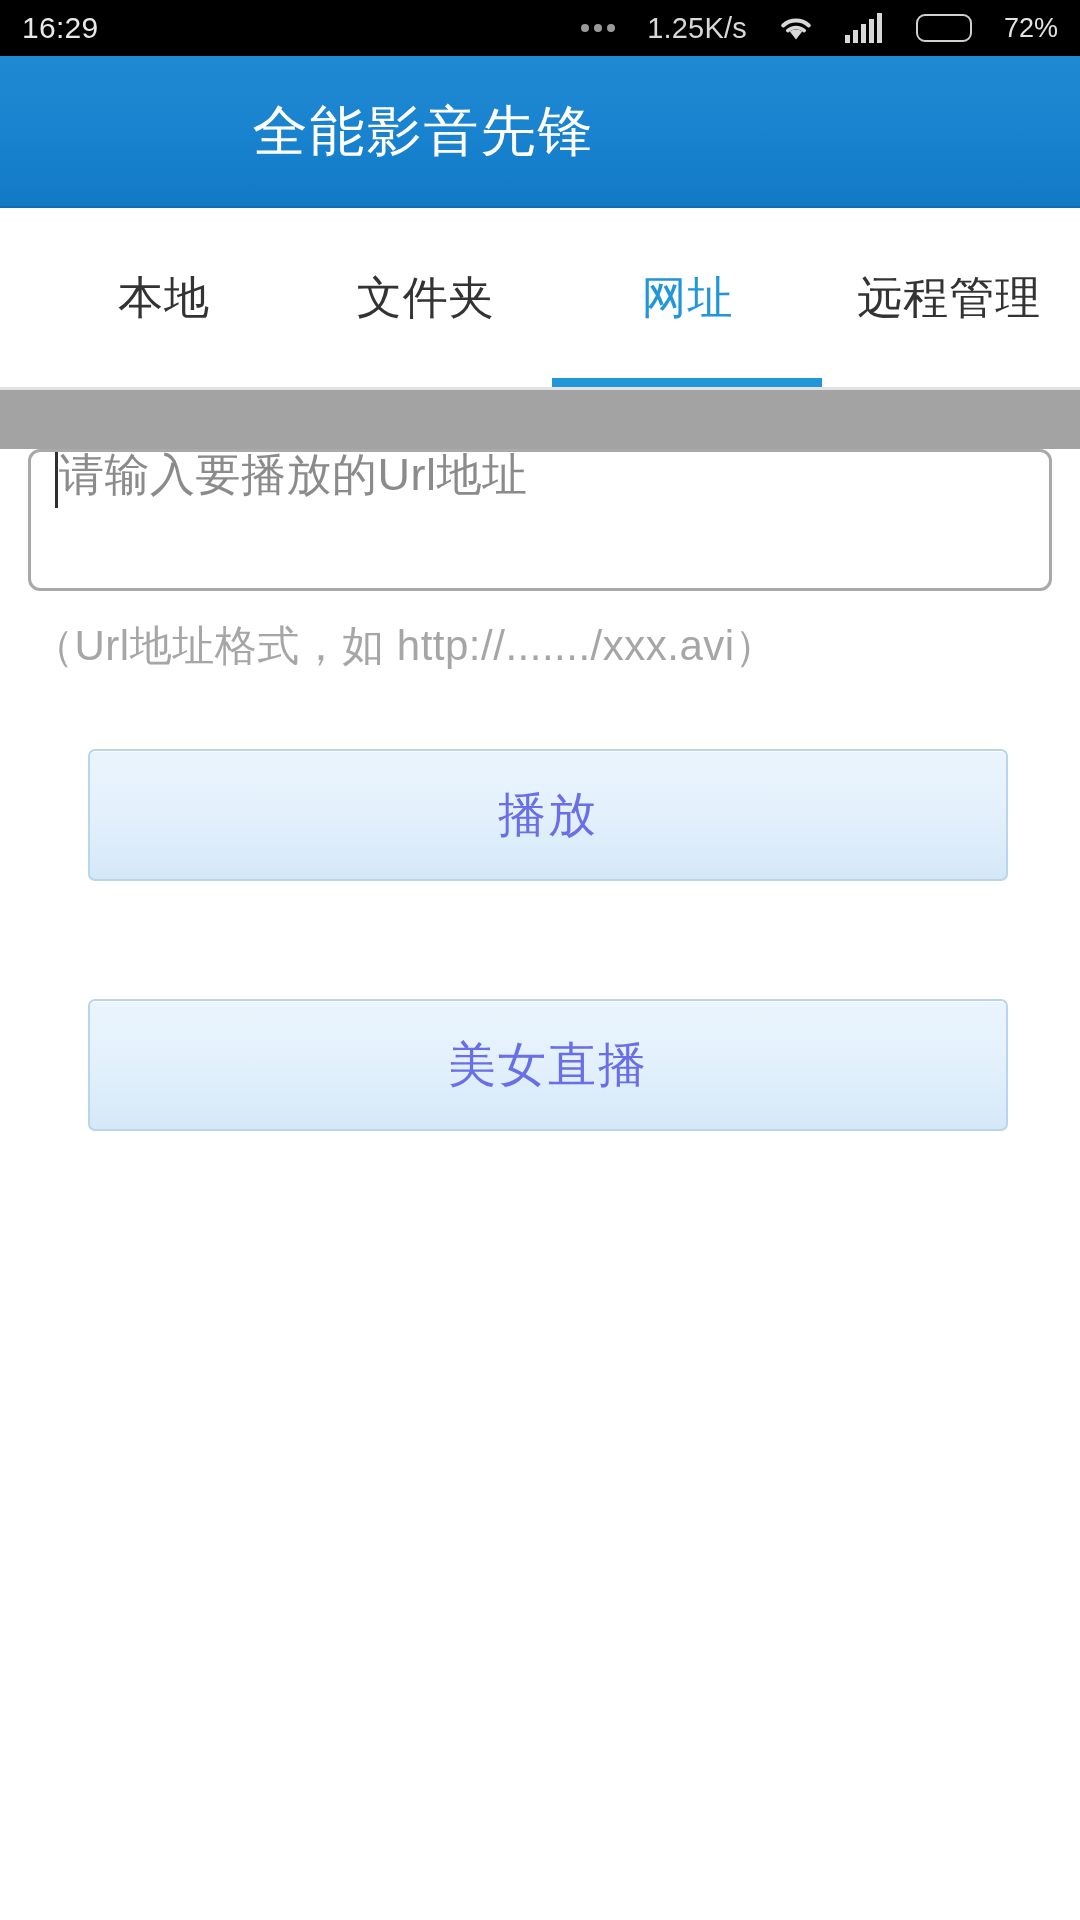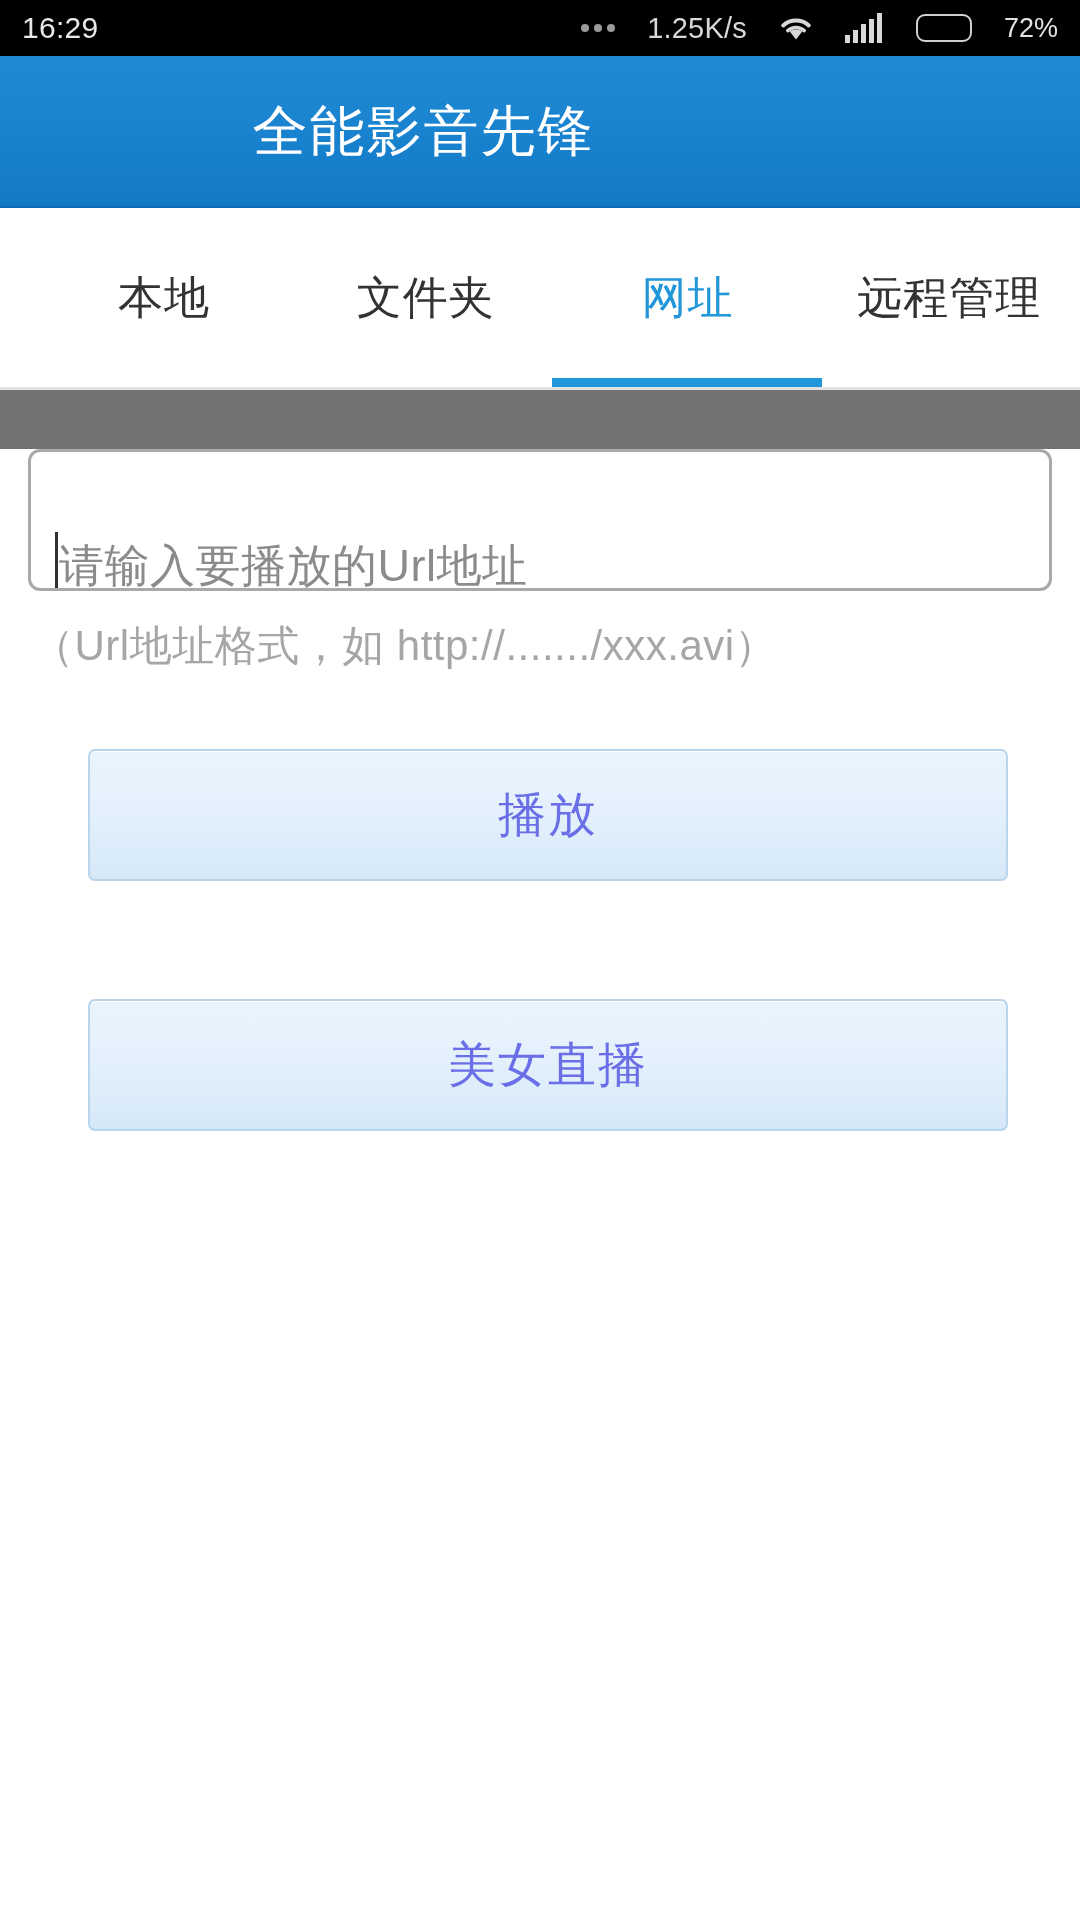--- a/index.html
+++ b/index.html
@@ -9,21 +9,21 @@
     height: 1920px;
     background: #ffffff;
     font-family: "Liberation Sans", "DejaVu Sans", sans-serif;
     overflow: hidden;
   }
 
   #phone {
     position: relative;
     width: 1080px;
     height: 1920px;
-    background: #737373;
+    background: #a3a3a3;
   }
 
   
   .status-bar {
     position: relative;
     width: 100%;
     height: 56px;
     background: #000000;
     display: flex;
     align-items: center;
@@ -190,21 +190,21 @@
   }
 
   .url-input {
     margin-top: 59px;
     width: 1024px;
     height: 142px;
     border: 3px solid #a9a9a9;
     border-radius: 12px;
     background: #ffffff;
     display: flex;
-    align-items: flex-end;
+    align-items: flex-start;
     padding: 0 24px;
     cursor: text;
   }
   .caret {
     width: 3px;
     height: 56px;
     background: #303030;
     flex: 0 0 auto;
   }
   .url-placeholder {

